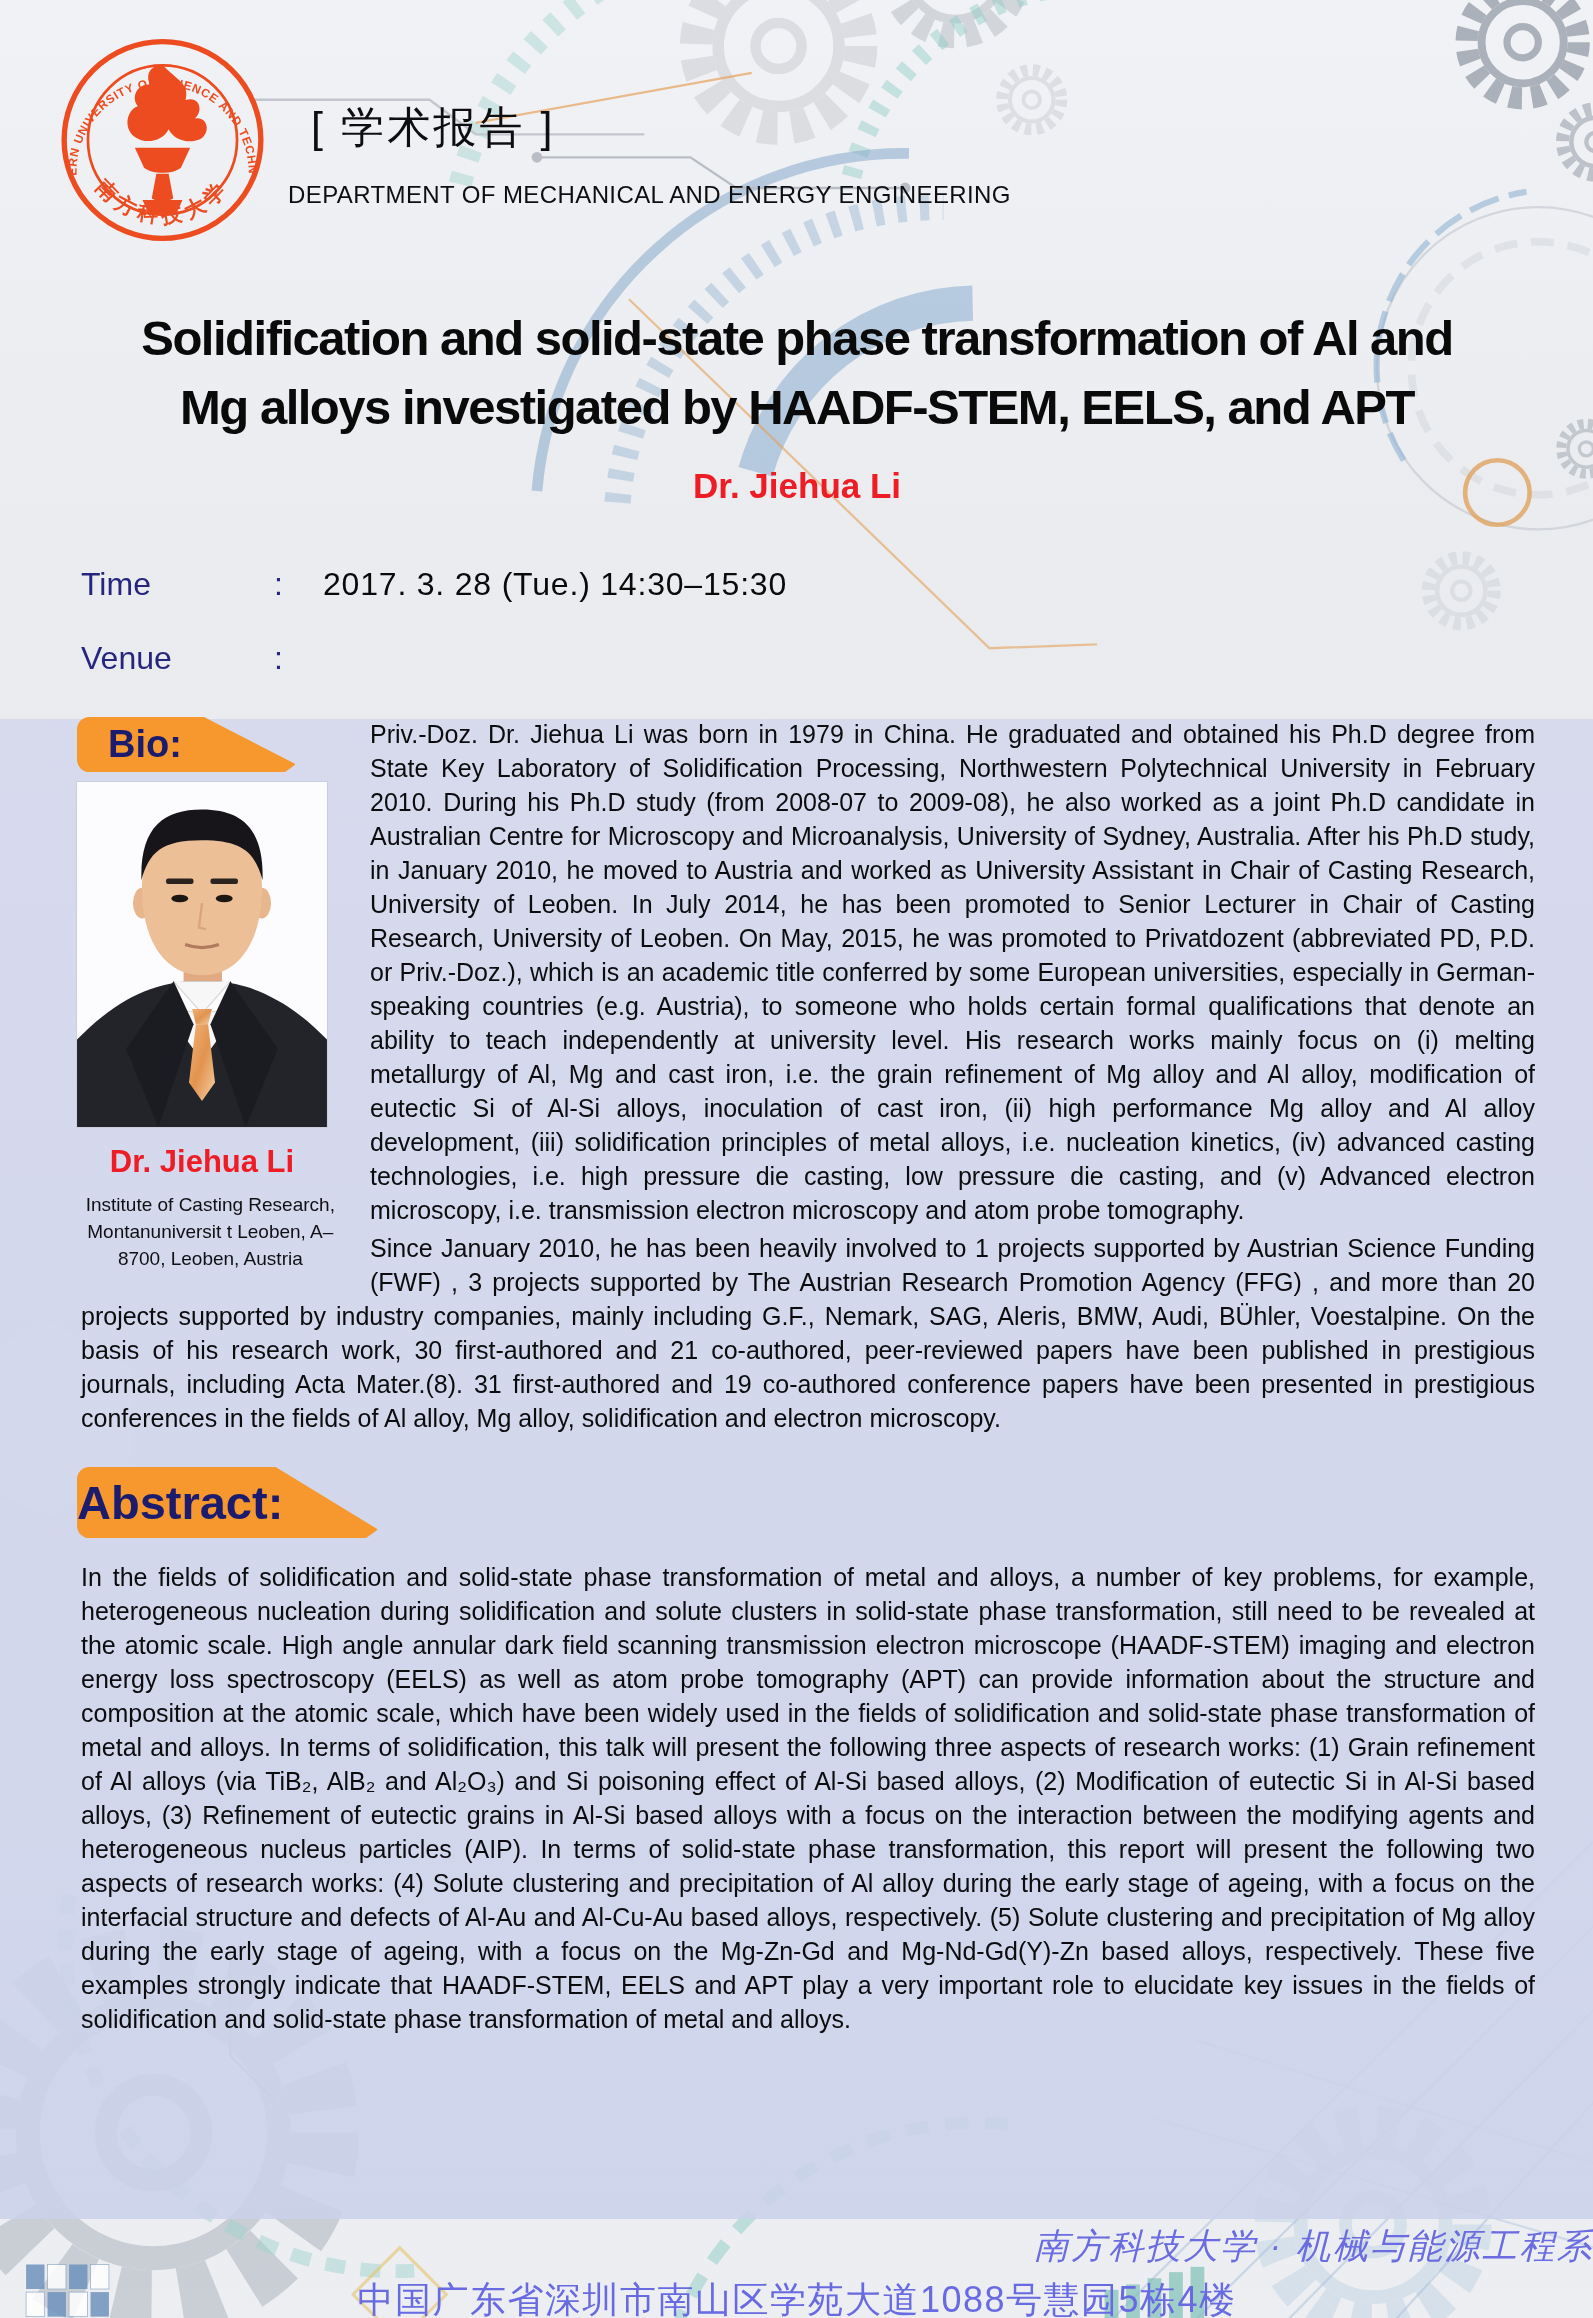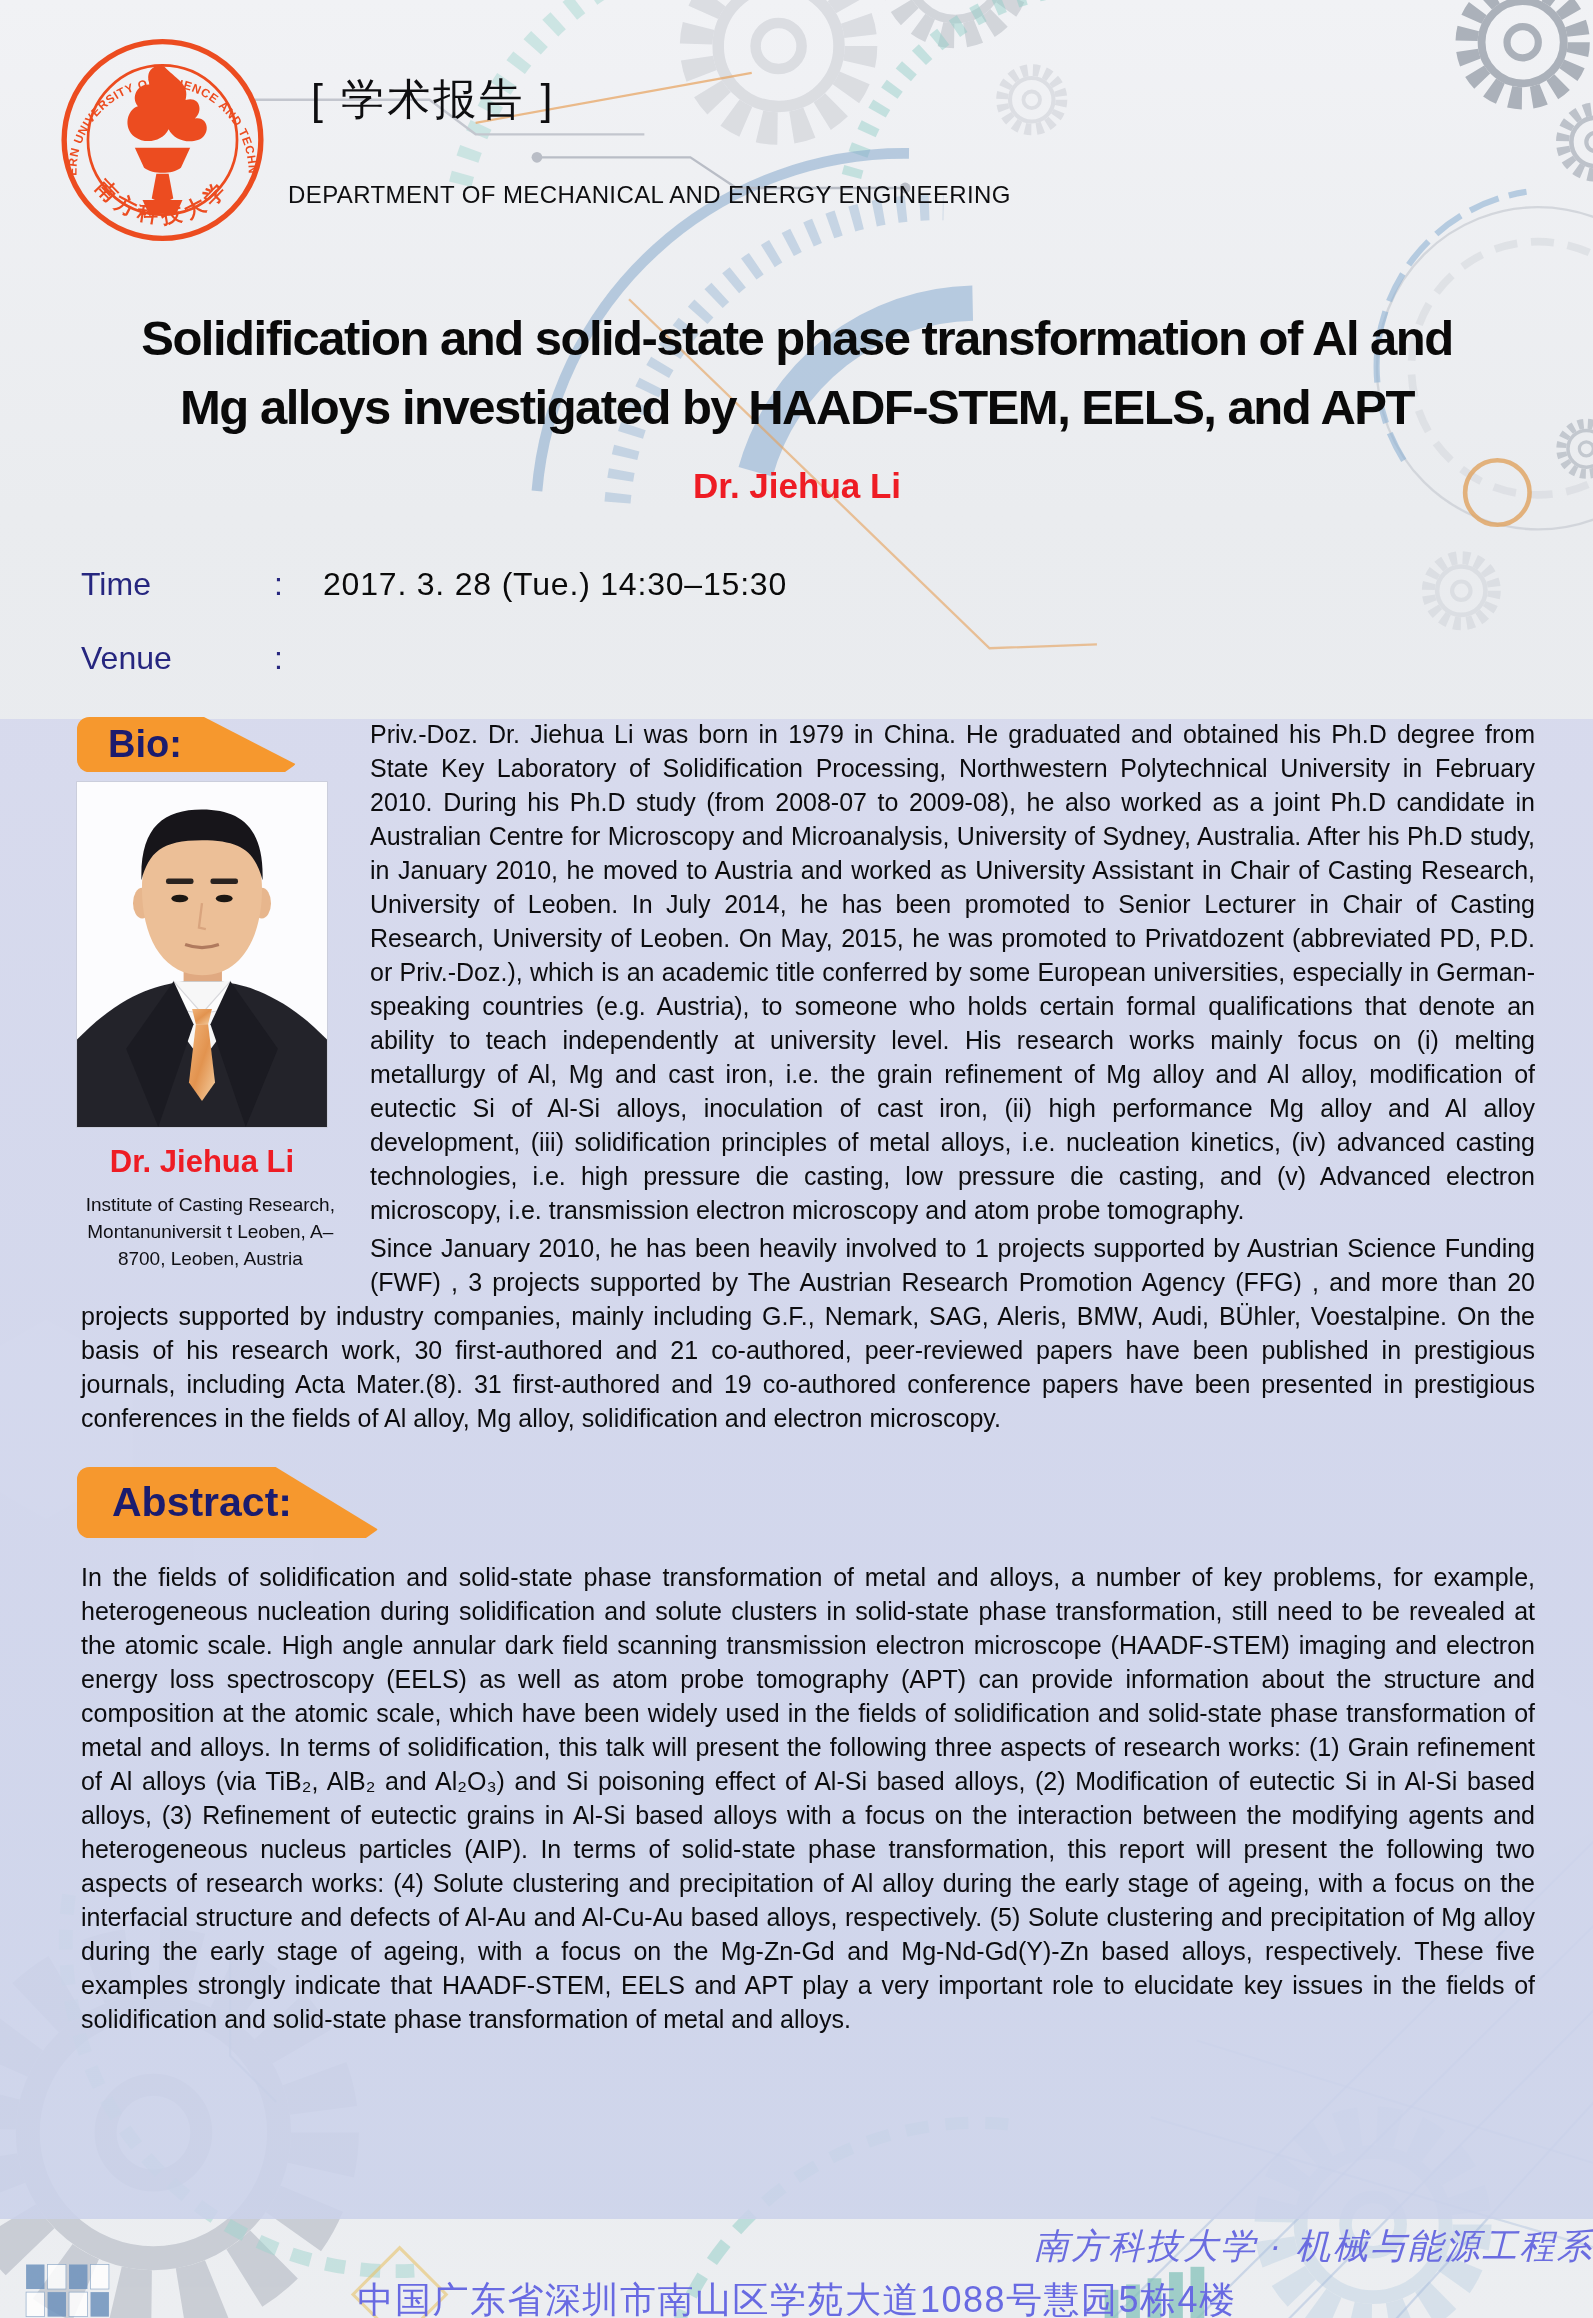--- a/index.html
+++ b/index.html
@@ -11,41 +11,41 @@
   .decor{position:absolute;left:0;top:0;width:100%;height:100%;z-index:0;}
   .panel{
     position:absolute;left:0;right:0;top:719px;height:1500px;z-index:1;
     background:linear-gradient(180deg,rgba(214,217,237,.93) 0%,rgba(208,213,236,.90) 55%,rgba(203,210,234,.88) 100%);
   }
   .z2{position:absolute;z-index:2;}
   
   .logo-box{left:58px;top:34px;width:209px;height:212px;}
   .dept-line{left:285px;top:71px;display:flex;align-items:baseline;color:#0e0e10;}
   .dept-cn{font-size:78px;letter-spacing:6.1px;font-weight:500;line-height:92px;}
-  .dept-tag{font-size:43px;margin-left:26px;letter-spacing:3.1px;font-weight:500;}
+  .dept-tag{font-size:43px;margin-left:26px;letter-spacing:3.1px;font-weight:500;margin-top:28px;}
   .dept-en{left:288px;top:181px;font-size:24px;letter-spacing:0.4px;color:#0e0e10;font-weight:500;}
   
   .talk-title{left:0;right:0;top:304px;text-align:center;font-weight:bold;color:#0a0a0a;
     font-size:49px;line-height:69px;letter-spacing:-1.5px;}
   .speaker{left:0;right:0;top:466px;text-align:center;color:#ee1c24;font-size:35px;font-weight:bold;}
   
   .when-where{left:81px;top:566px;}
   .ww-row{display:grid;grid-template-columns:193px 49px auto;align-items:baseline;height:74px;
     font-weight:normal;font-size:32px;}
   .ww-lab,.ww-colon{color:#26267f;}
   .ww-val{color:#0a0a0a;letter-spacing:0.8px;white-space:nowrap;}
   
   .content{position:absolute;left:77px;right:55px;top:713px;z-index:2;color:#0c0c0c;}
   .banner{
     background:#f6982e;color:#1b1c6e;font-weight:bold;box-sizing:border-box;
     display:flex;align-items:center;border-radius:12.3px;
   }
   .bio-banner{width:219px;height:55px;font-size:38px;padding-left:31px;
     clip-path:polygon(0 0,58% 0,100% 86%,95% 100%,0 100%);margin-bottom:10px;}
-  .abs-banner{width:301px;height:71px;font-size:41px;padding-left:35px;
+  .abs-banner{width:301px;height:71px;font-size:47px;
     clip-path:polygon(0 0,66% 0,100% 88%,96% 100%,0 100%);margin-top:28px;}
   .bio-float{float:left;width:293px;}
   .photo-frame{width:250px;height:345px;margin-top:4.6px;background:#fff;
     box-shadow:0 0 0 0.8px #c9cbd8;}
   .bio-name{width:250px;text-align:center;color:#ee1c24;font-size:31px;font-weight:bold;margin-top:17px;}
   .bio-aff{width:285px;margin-left:-9.2px;text-align:center;font-size:19px;line-height:27px;
     margin-top:10.7px;color:#101014;font-weight:500;}
   .body-p{font-size:25px;line-height:34px;text-align:justify;margin:4px;color:#0c0c0e;}
   .abs-text{margin-top:21.5px;}
   .clear{clear:both;}

